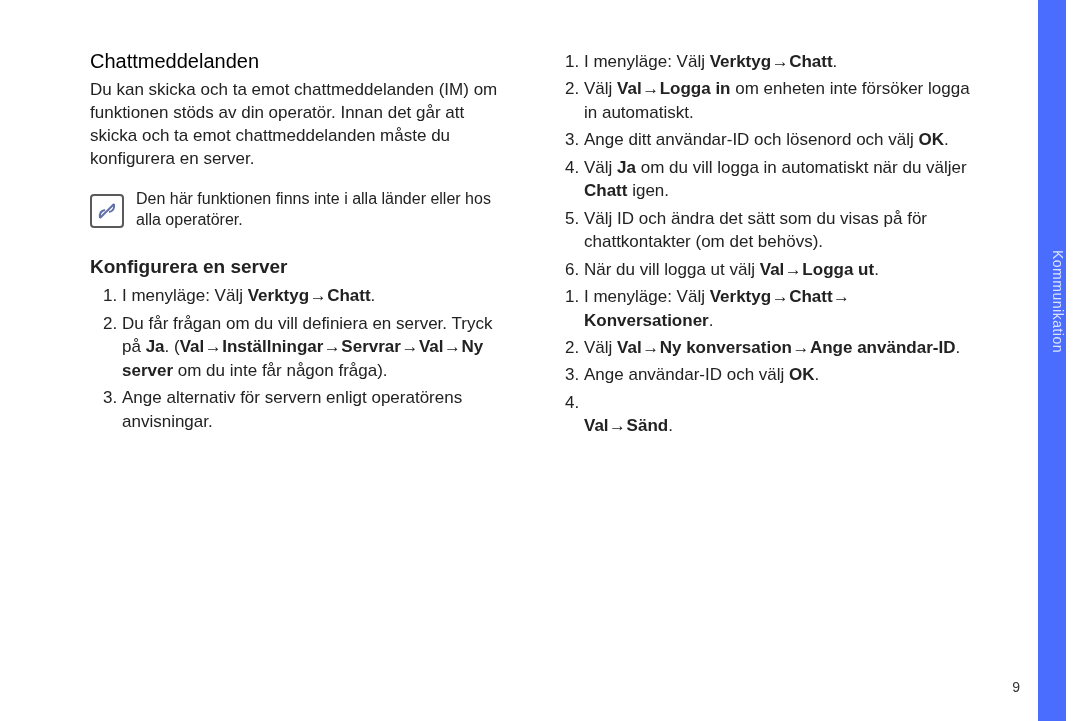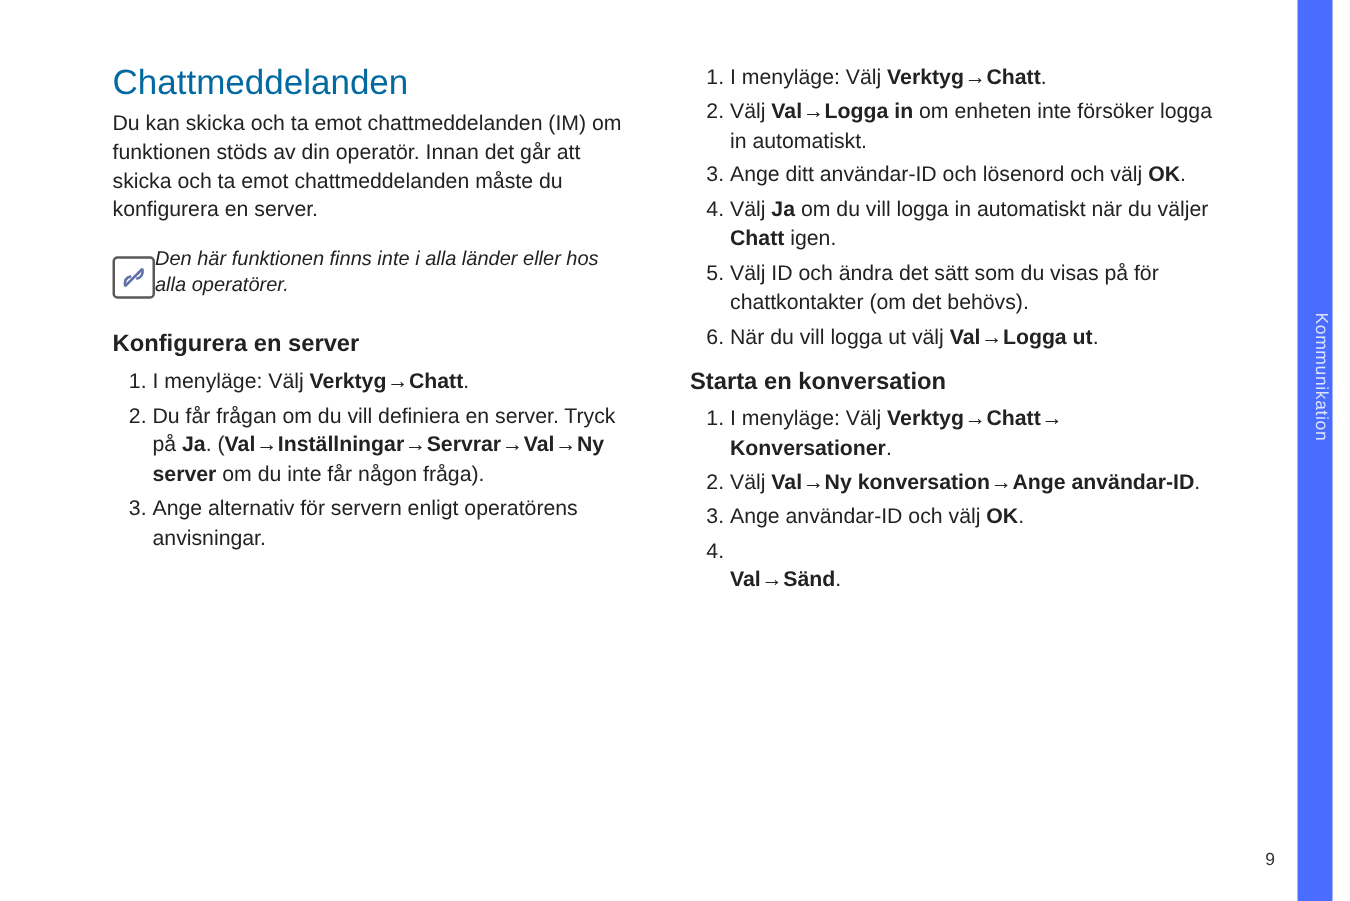--- a/index.html
+++ b/index.html
@@ -19,36 +19,35 @@
     box-sizing: border-box;
     width: 1040px;
     height: 721px;
     gap: 44px;
   }
   .col {
     flex: 1;
     min-width: 0;
   }
   h1.title {
-    color: #0369a1;
+    color: #000000;
     font-weight: 400;
-    font-size: 28px;
+    font-size: 20px;
     margin: 0 0 6px 0;
   }
   p.intro {
     font-size: 17px;
     line-height: 1.35;
     margin: 0 0 18px 0;
   }
   .note {
     display: flex;
-    align-items: flex-end;
-    gap: 0;
+    align-items: center;
+    gap: 12px;
     margin-bottom: 26px;
-    font-style: italic;
   }
   .note-icon-box {
     width: 30px;
     height: 30px;
     border: 2px solid #5a5a5a;
     border-radius: 4px;
     display: flex;
     align-items: center;
     justify-content: center;
     flex-shrink: 0;
@@ -156,21 +155,20 @@
       </li>
       <li>
         <span>Välj </span><span class="b">Ja</span><span> om du vill logga in automatiskt när du väljer </span><span class="b">Chatt</span><span> igen.</span>
       </li>
       <li>Välj ID och ändra det sätt som du visas på för chattkontakter (om det behövs).</li>
       <li>
         <span>När du vill logga ut välj </span><span class="b">Val</span><span class="arrow">→</span><span class="b">Logga ut</span>.
       </li>
     </ol>
 
-    <h2 class="sub">Starta en konversation</h2>
     <ol>
       <li>
         <span>I menyläge: Välj </span><span class="b">Verktyg</span><span class="arrow">→</span><span class="b">Chatt</span><span class="arrow">→</span><span class="b">Konversationer</span>.
       </li>
       <li>
         <span>Välj </span><span class="b">Val</span><span class="arrow">→</span><span class="b">Ny konversation</span><span class="arrow">→</span><span class="b">Ange användar-ID</span>.
       </li>
       <li>
         <span>Ange användar-ID och välj </span><span class="b">OK</span>.
       </li>

